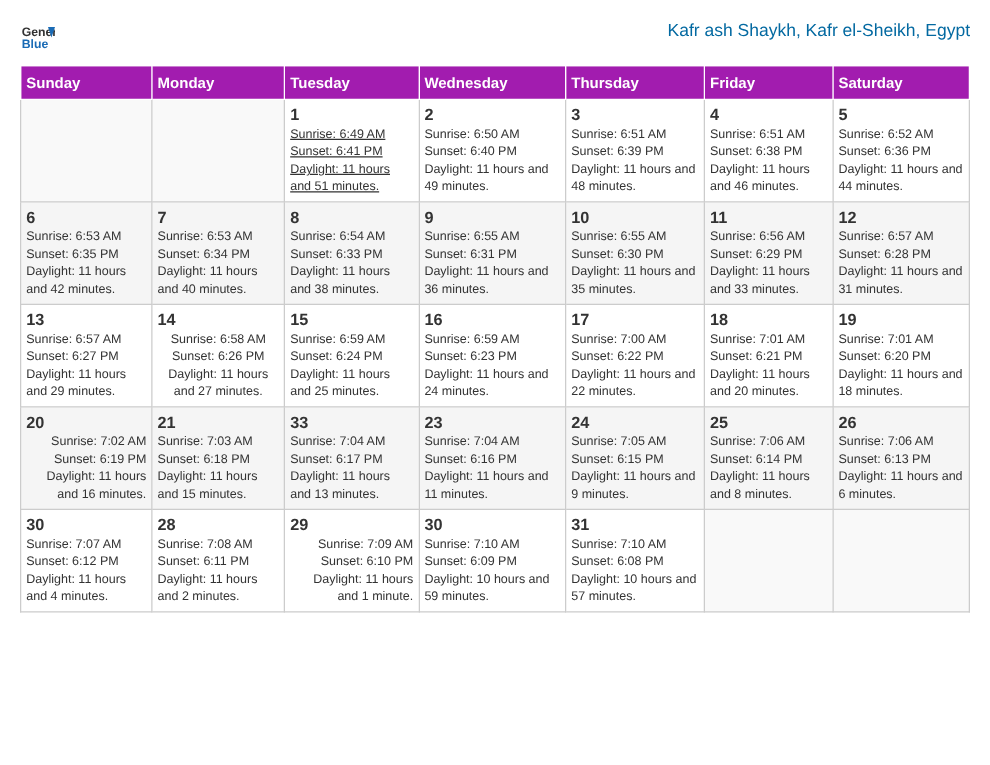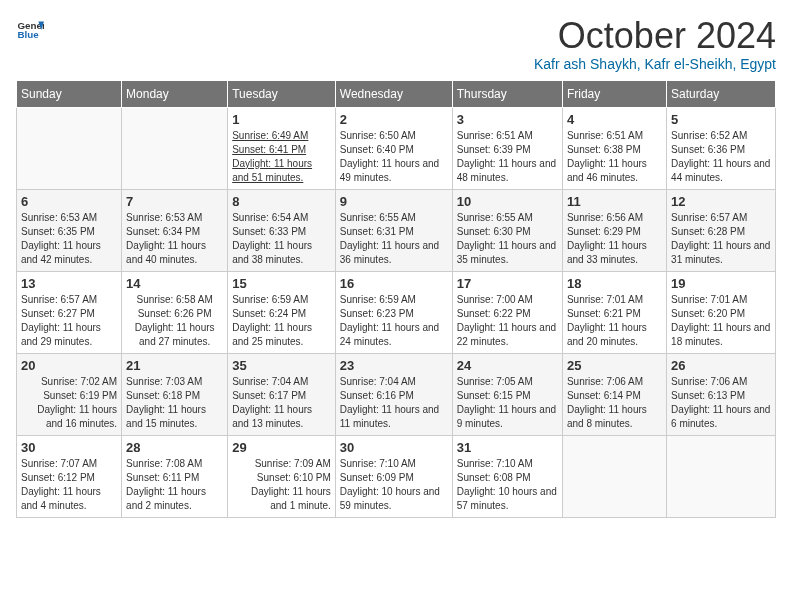--- a/index.html
+++ b/index.html
@@ -37,26 +37,26 @@
     .subtitle {
       font-size: 14px;
       color: #0369a1;
     }
     table {
       width: 100%;
       border-collapse: collapse;
       font-size: 11px;
     }
     thead tr th {
-      background-color: #737373;
+      background-color: #a21caf;
       color: #fff;
       padding: 6px 4px;
       text-align: left;
       font-size: 12px;
-      font-weight: normal;
+      font-weight: bold;
       border: 1px solid #fff;
     }
     tbody tr td {
       border: 1px solid #ccc;
       vertical-align: top;
       padding: 4px;
       min-height: 70px;
       height: 82px;
       color: #333;
       background: #fff;
@@ -83,21 +83,20 @@
 
 <div class="header">
   <div class="logo">
     <svg class="logo-icon" viewBox="0 0 40 40">
       <text x="2" y="18" font-size="14" font-weight="bold" fill="#333">General</text>
       <text x="2" y="32" font-size="14" font-weight="bold" fill="#1a6bb5">Blue</text>
       <polygon points="32,8 40,8 36,20" fill="#1a6bb5"></polygon>
     </svg>
   </div>
   <div class="title-block">
-    <div class="month-title">October 2024</div>
     <div class="subtitle">Kafr ash Shaykh, Kafr el-Sheikh, Egypt</div>
   </div>
 </div>
 
 <table>
   <thead>
     <tr>
     <th>Sunday</th>
         <th>Monday</th>
         <th>Tuesday</th>
@@ -237,21 +236,21 @@
 Sunset: 6:19 PM
 Daylight: 11 hours and 16 minutes.</div>
         </td>
         <td>
           <div class="day-number">21</div>
           <div class="day-info" style="white-space: pre-line;">Sunrise: 7:03 AM
 Sunset: 6:18 PM
 Daylight: 11 hours and 15 minutes.</div>
         </td>
         <td>
-          <div class="day-number">35</div>
+          <div class="day-number">33</div>
           <div class="day-info" style="white-space: pre-line;">Sunrise: 7:04 AM
 Sunset: 6:17 PM
 Daylight: 11 hours and 13 minutes.</div>
         </td>
         <td>
           <div class="day-number">23</div>
           <div class="day-info" style="white-space: pre-line;">Sunrise: 7:04 AM
 Sunset: 6:16 PM
 Daylight: 11 hours and 11 minutes.</div>
         </td>

